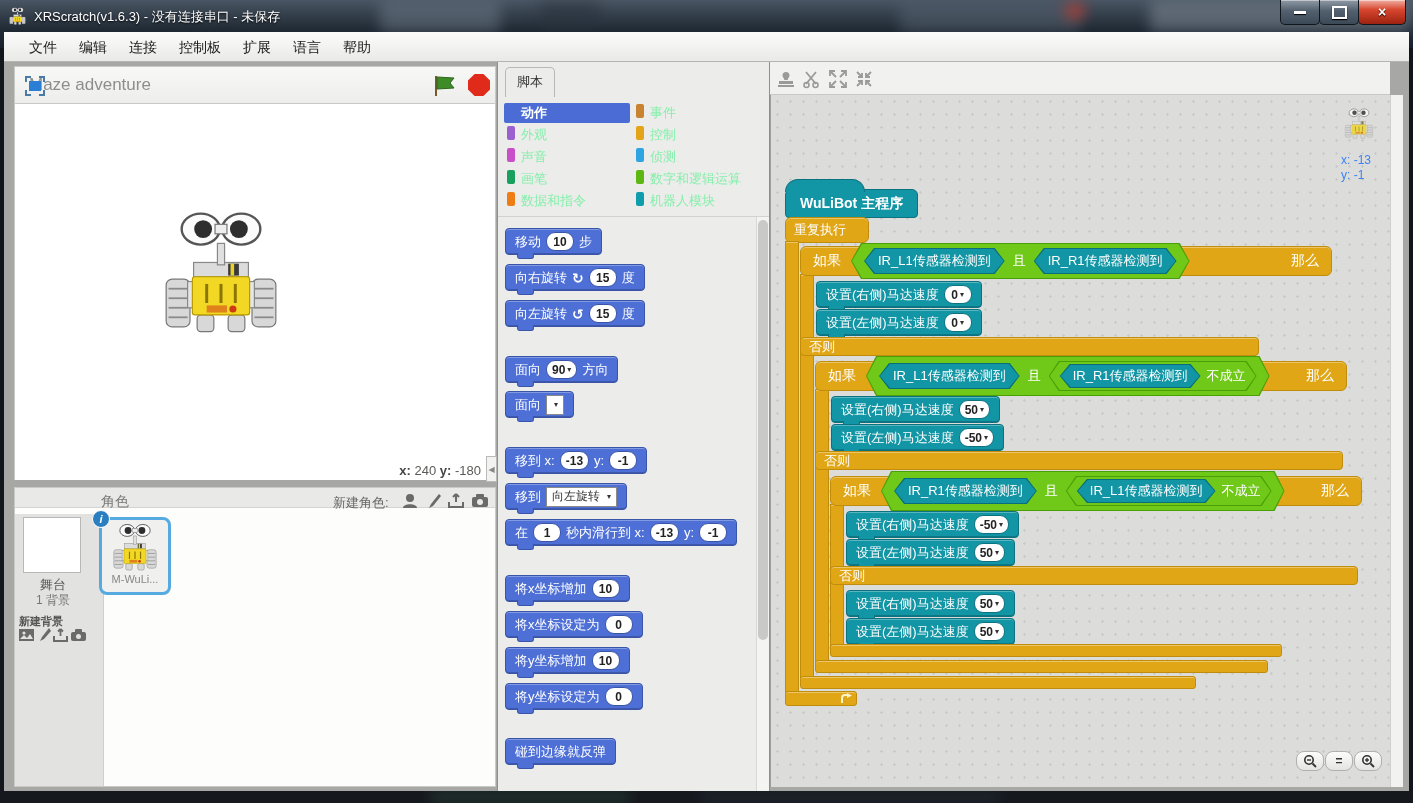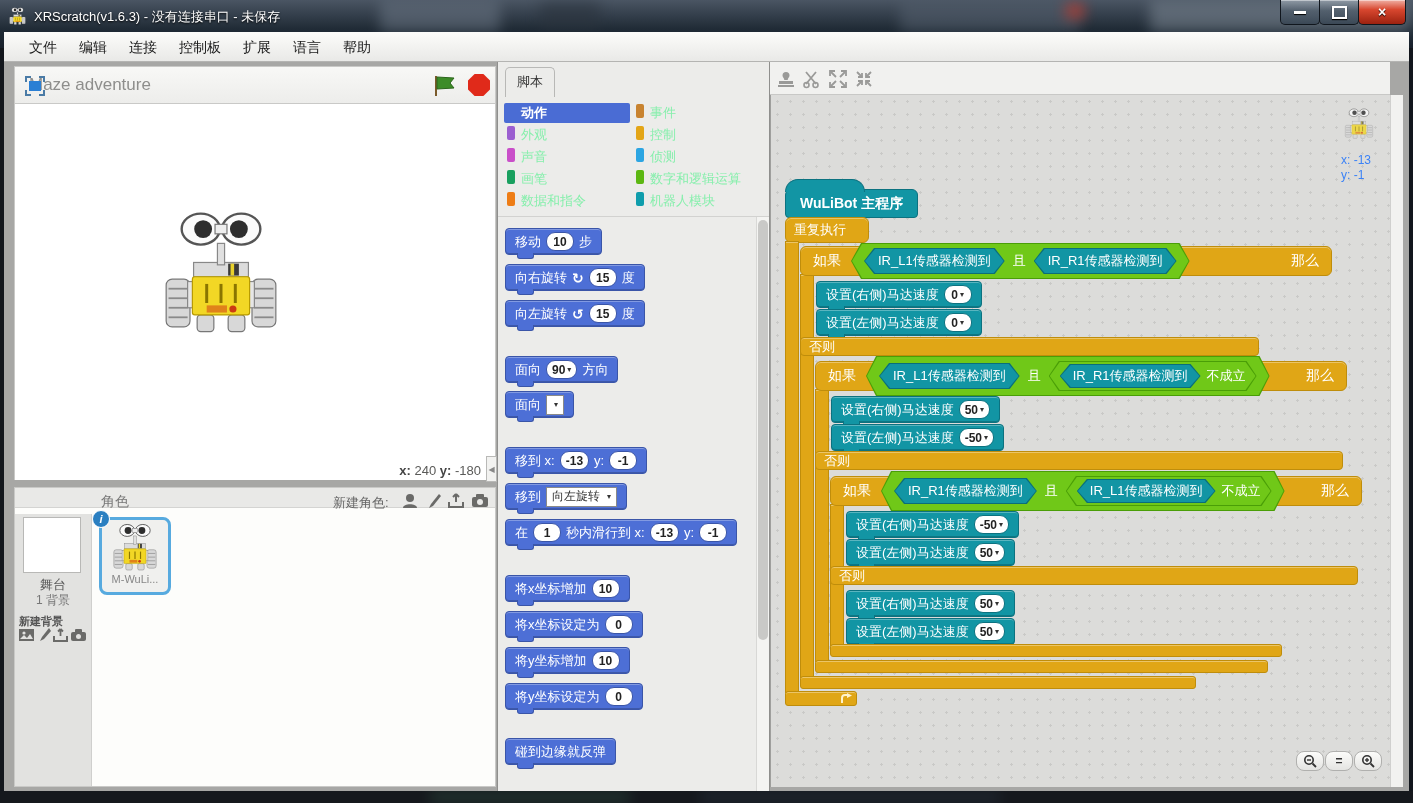--- a/index.html
+++ b/index.html
@@ -25,21 +25,21 @@
   #stage-header{left:14px;top:66px;width:482px;height:38px;background:linear-gradient(#f8f8f6,#ededeb);border:1px solid #c9c9c7;box-sizing:border-box;display:flex;align-items:center;}
   #stage-title{font-size:17px;color:#8e8e8c;margin-left:14px;}
   #stage{left:14px;top:104px;width:482px;height:376px;background:#fff;border-left:1px solid #c9c9c7;border-right:1px solid #c9c9c7;box-sizing:border-box;}
   #mousepos{right:0;bottom:2px;position:absolute;font-size:13px;color:#5a5a58;}
   #mousepos b{color:#444;}
   .octagon{width:22px;height:22px;background:#e02a1a;clip-path:polygon(30% 0,70% 0,100% 30%,100% 70%,70% 100%,30% 100%,0 70%,0 30%);}
   #collapse-btn{left:486px;top:456px;width:11px;height:26px;background:#f2f2f0;border:1px solid #b9b9b7;box-sizing:border-box;font-size:8px;color:#888;display:flex;align-items:center;justify-content:center;}
   
   #sprite-panel{left:14px;top:487px;width:482px;height:300px;background:#fdfdfb;border:1px solid #c9c9c7;box-sizing:border-box;}
   #sprite-header{position:absolute;left:0;top:0;width:100%;height:20px;background:#e9e9e7;border-bottom:1px solid #d4d4d2;box-sizing:border-box;}
-  #backdrop-strip{position:absolute;left:0;top:26px;width:76px;height:272px;background:#e2e2e0;border-right:1px solid #cfcfcd;}
+  #backdrop-strip{position:absolute;left:0;top:26px;width:76px;height:272px;background:#e2e2e0;border-right:1px solid #cfcfcd;padding-left:12px;}
   .gray-label{color:#777;font-size:13px;}
   .toolbar-svg{width:18px;height:18px;}
   #sprite-tile{left:84px;top:29px;width:66px;height:72px;border:3px solid #57aadf;border-radius:8px;background:#f0f0ee;position:absolute;text-align:center;}
   #info-badge{position:absolute;left:-10px;top:-10px;width:16px;height:16px;border-radius:50%;background:#2a7fc1;color:#fff;font-style:italic;font-weight:bold;font-size:11px;line-height:16px;text-align:center;border:1px solid #fff;}
   
   #mid-panel{left:497px;top:62px;width:273px;height:729px;background:#ececea;border-left:1px solid #8f8f8d;border-right:1px solid #8f8f8d;box-sizing:border-box;}
   #tab-strip{left:497px;top:62px;width:893px;height:33px;background:#f1f1ef;border-bottom:1px solid #c8c8c6;box-sizing:border-box;}
   .tab{position:absolute;height:27px;width:48px;border:1px solid #b8b8b6;border-bottom:none;border-radius:5px 5px 0 0;font-size:13px;text-align:center;line-height:27px;}
   .tab.active{background:#ececea;color:#333;top:67px;height:29px;z-index:3;}
   .tab.inactive{background:#e0e0de;color:#858583;top:69px;}

